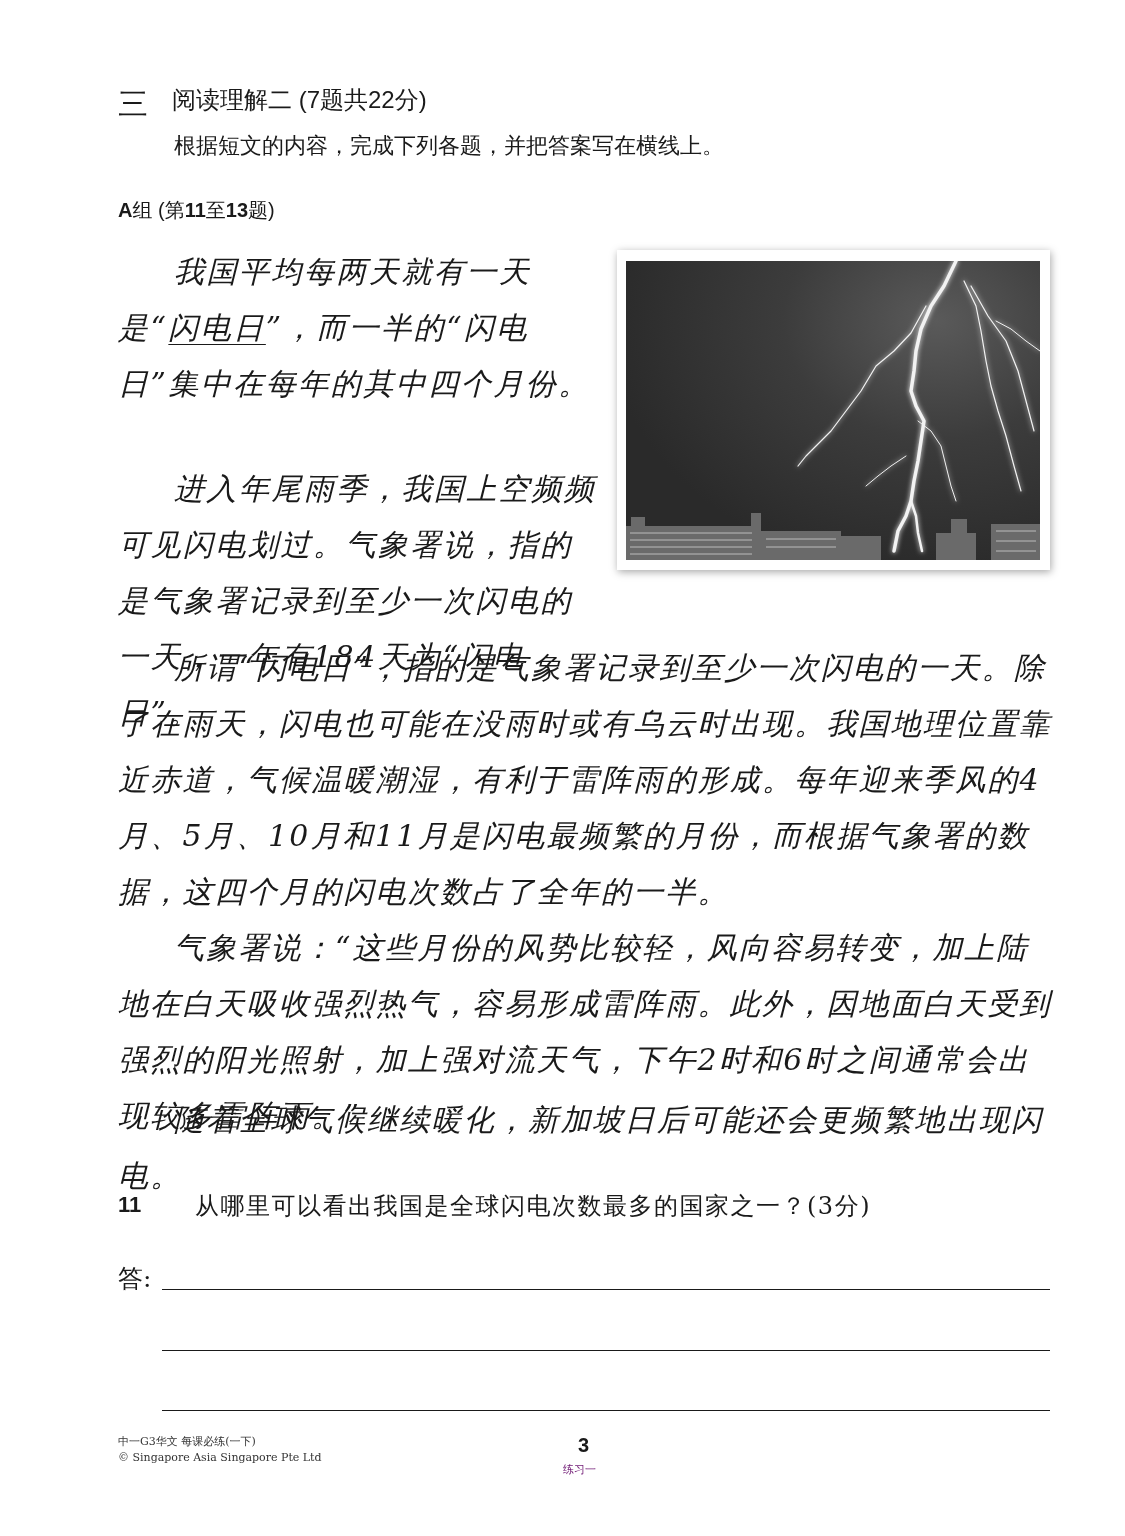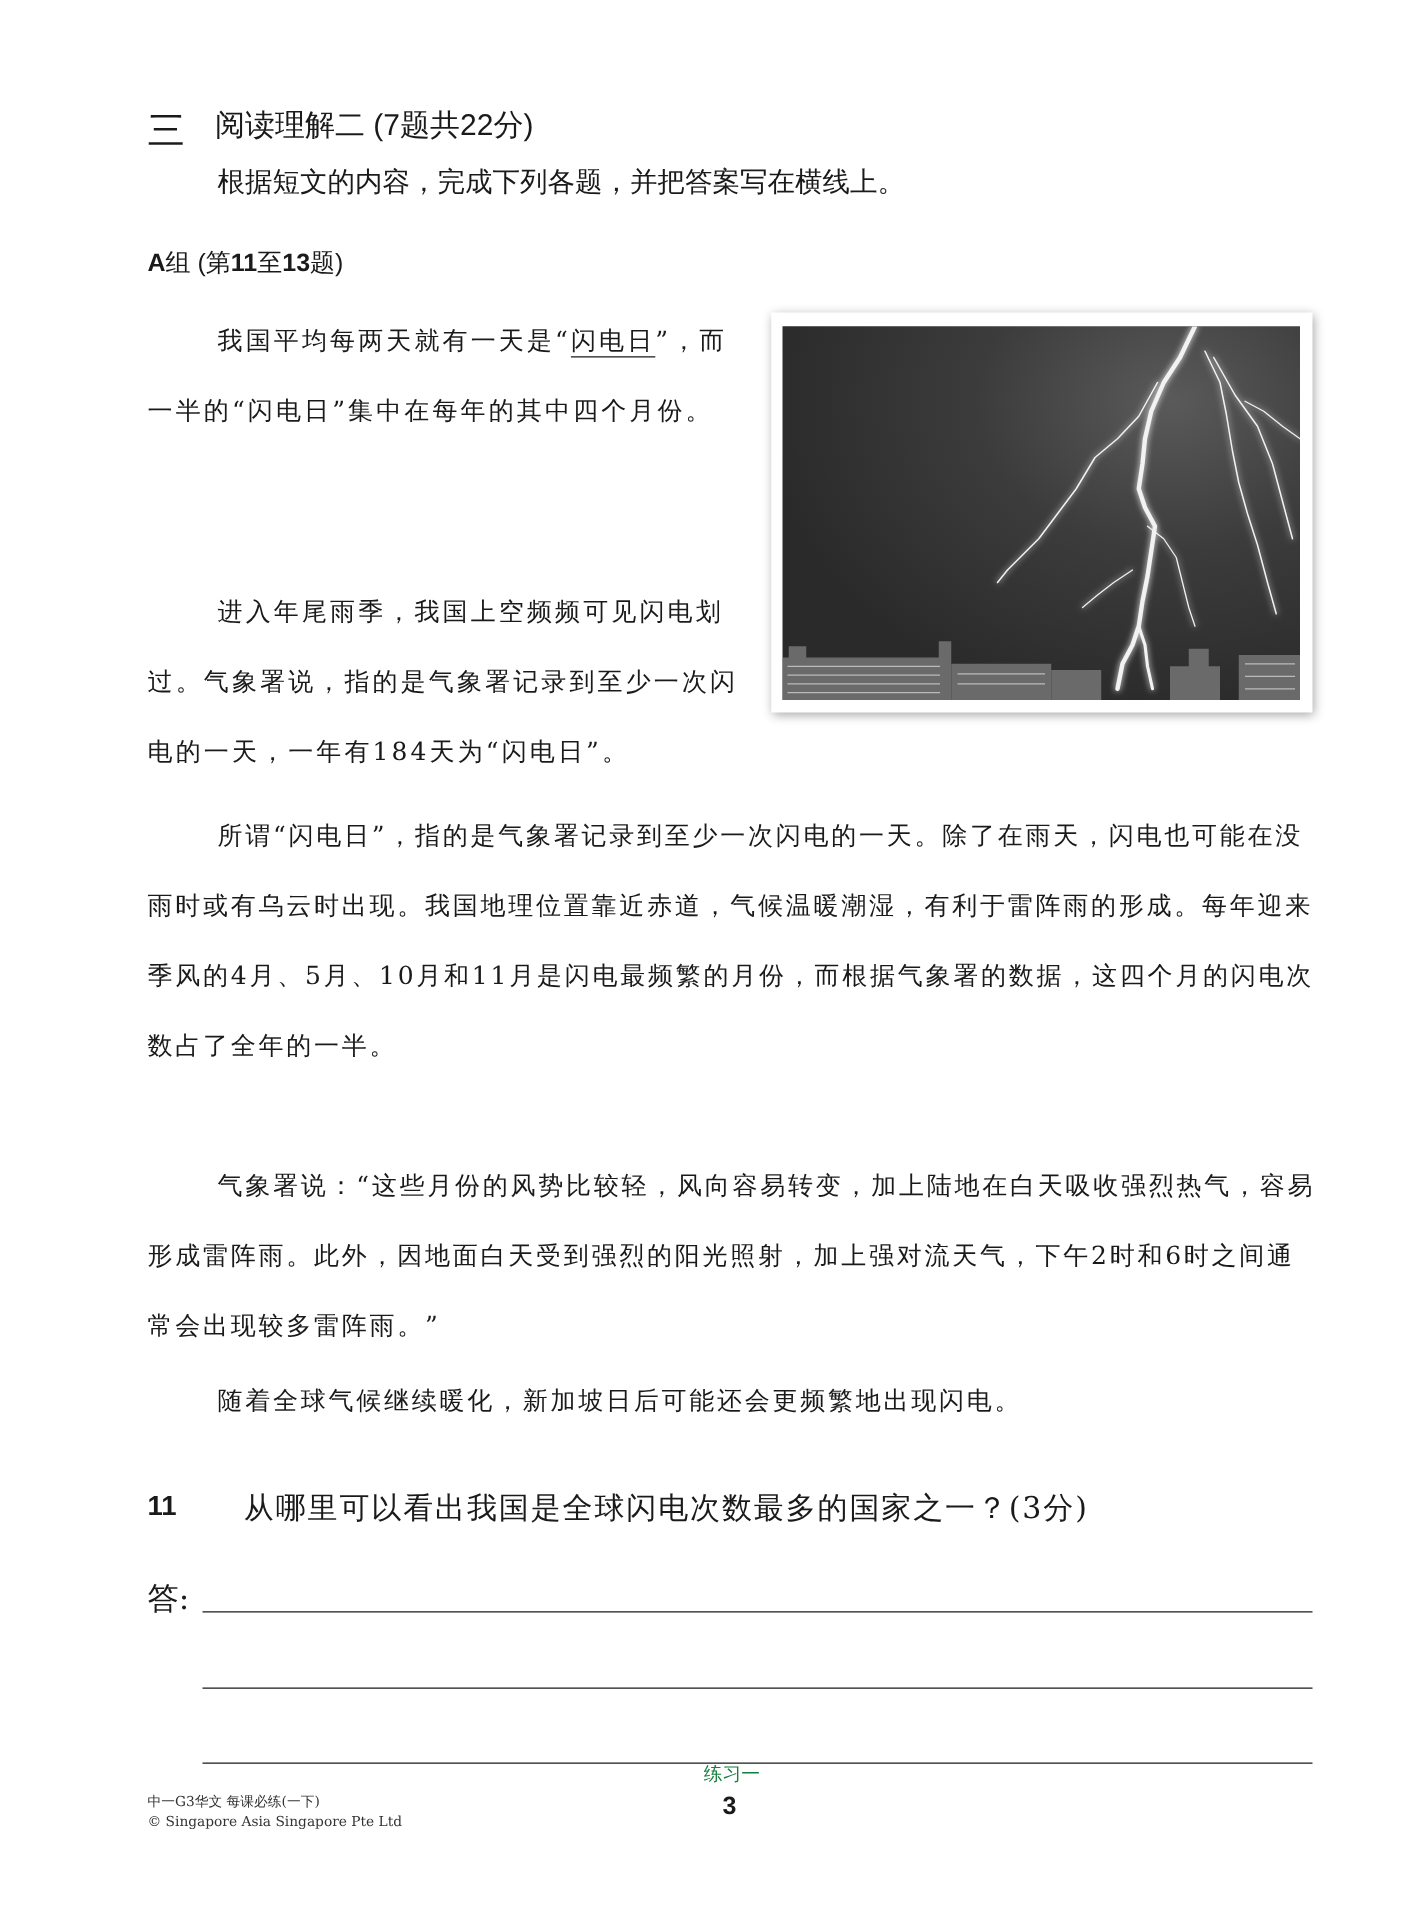--- a/index.html
+++ b/index.html
@@ -11,21 +11,21 @@
   .abs { position: absolute; }
   .sans { font-family: "Liberation Sans", "DejaVu Sans", sans-serif; }
   .serif { font-family: "DejaVu Serif", "Liberation Serif", serif; }
 
   .section-num { left: 118px; top: 84px; font-size: 30px; }
   .section-title { left: 172px; top: 84px; font-size: 24px; }
   .instructions { left: 174px; top: 131px; font-size: 22px; }
   .group-label { left: 118px; top: 197px; font-size: 20px; }
   .group-label b { font-weight: bold; }
 
-  .para { font-size: 20px; line-height: 56px; letter-spacing: 2.5px; margin: 0; }
+  .para { font-size: 30px; line-height: 56px; letter-spacing: 2.5px; margin: 0; font-style: italic; }
   .para .indent { display: inline-block; width: 56px; }
   .u { text-decoration: underline; text-underline-offset: 6px; text-decoration-thickness: 1px; }
 
   #p1 { left: 118px; top: 244px; width: 480px; }
   #p2 { left: 118px; top: 461px; width: 480px; }
   #p3 { left: 118px; top: 640px; width: 940px; letter-spacing: 2.2px; }
   #p4 { left: 118px; top: 920px; width: 940px; letter-spacing: 2.2px; }
   #p5 { left: 118px; top: 1092px; width: 940px; letter-spacing: 2.2px; }
 
   .photo-frame {
@@ -40,21 +40,21 @@
   }
   .photo svg { position: absolute; left: 0; top: 0; }
 
   .q-num { left: 118px; top: 1192px; font-size: 22px; font-weight: bold; }
   .q-text { left: 160px; top: 1190px; font-size: 24px; letter-spacing: 1.5px; margin-left: 35px; }
   .ans-label { left: 118px; top: 1262px; font-size: 25px; }
   .ans-line { left: 162px; width: 888px; height: 0; border-top: 1.5px solid #1a1a1a; }
 
   .footer-left { left: 118px; top: 1434px; font-size: 11px; line-height: 16px; color: #333; }
   .page-num { left: 578px; top: 1434px; font-size: 20px; font-weight: bold; }
-  .exercise-label { left: 563px; top: 1410px; font-size: 15px; color: #15803d; }
+  .exercise-label { left: 563px; top: 1462px; font-size: 11px; color: #701a75; }
 </style>
 </head>
 <body>
 
 <div class="abs section-num sans">三</div>
 <div class="abs section-title sans">阅读理解二 (7题共22分)</div>
 <div class="abs instructions sans">根据短文的内容，完成下列各题，并把答案写在横线上。</div>
 
 <div class="abs group-label sans">
   <b>A</b><span>组 (第</span><b>11</b><span>至</span><b>13</b><span>题)</span>

